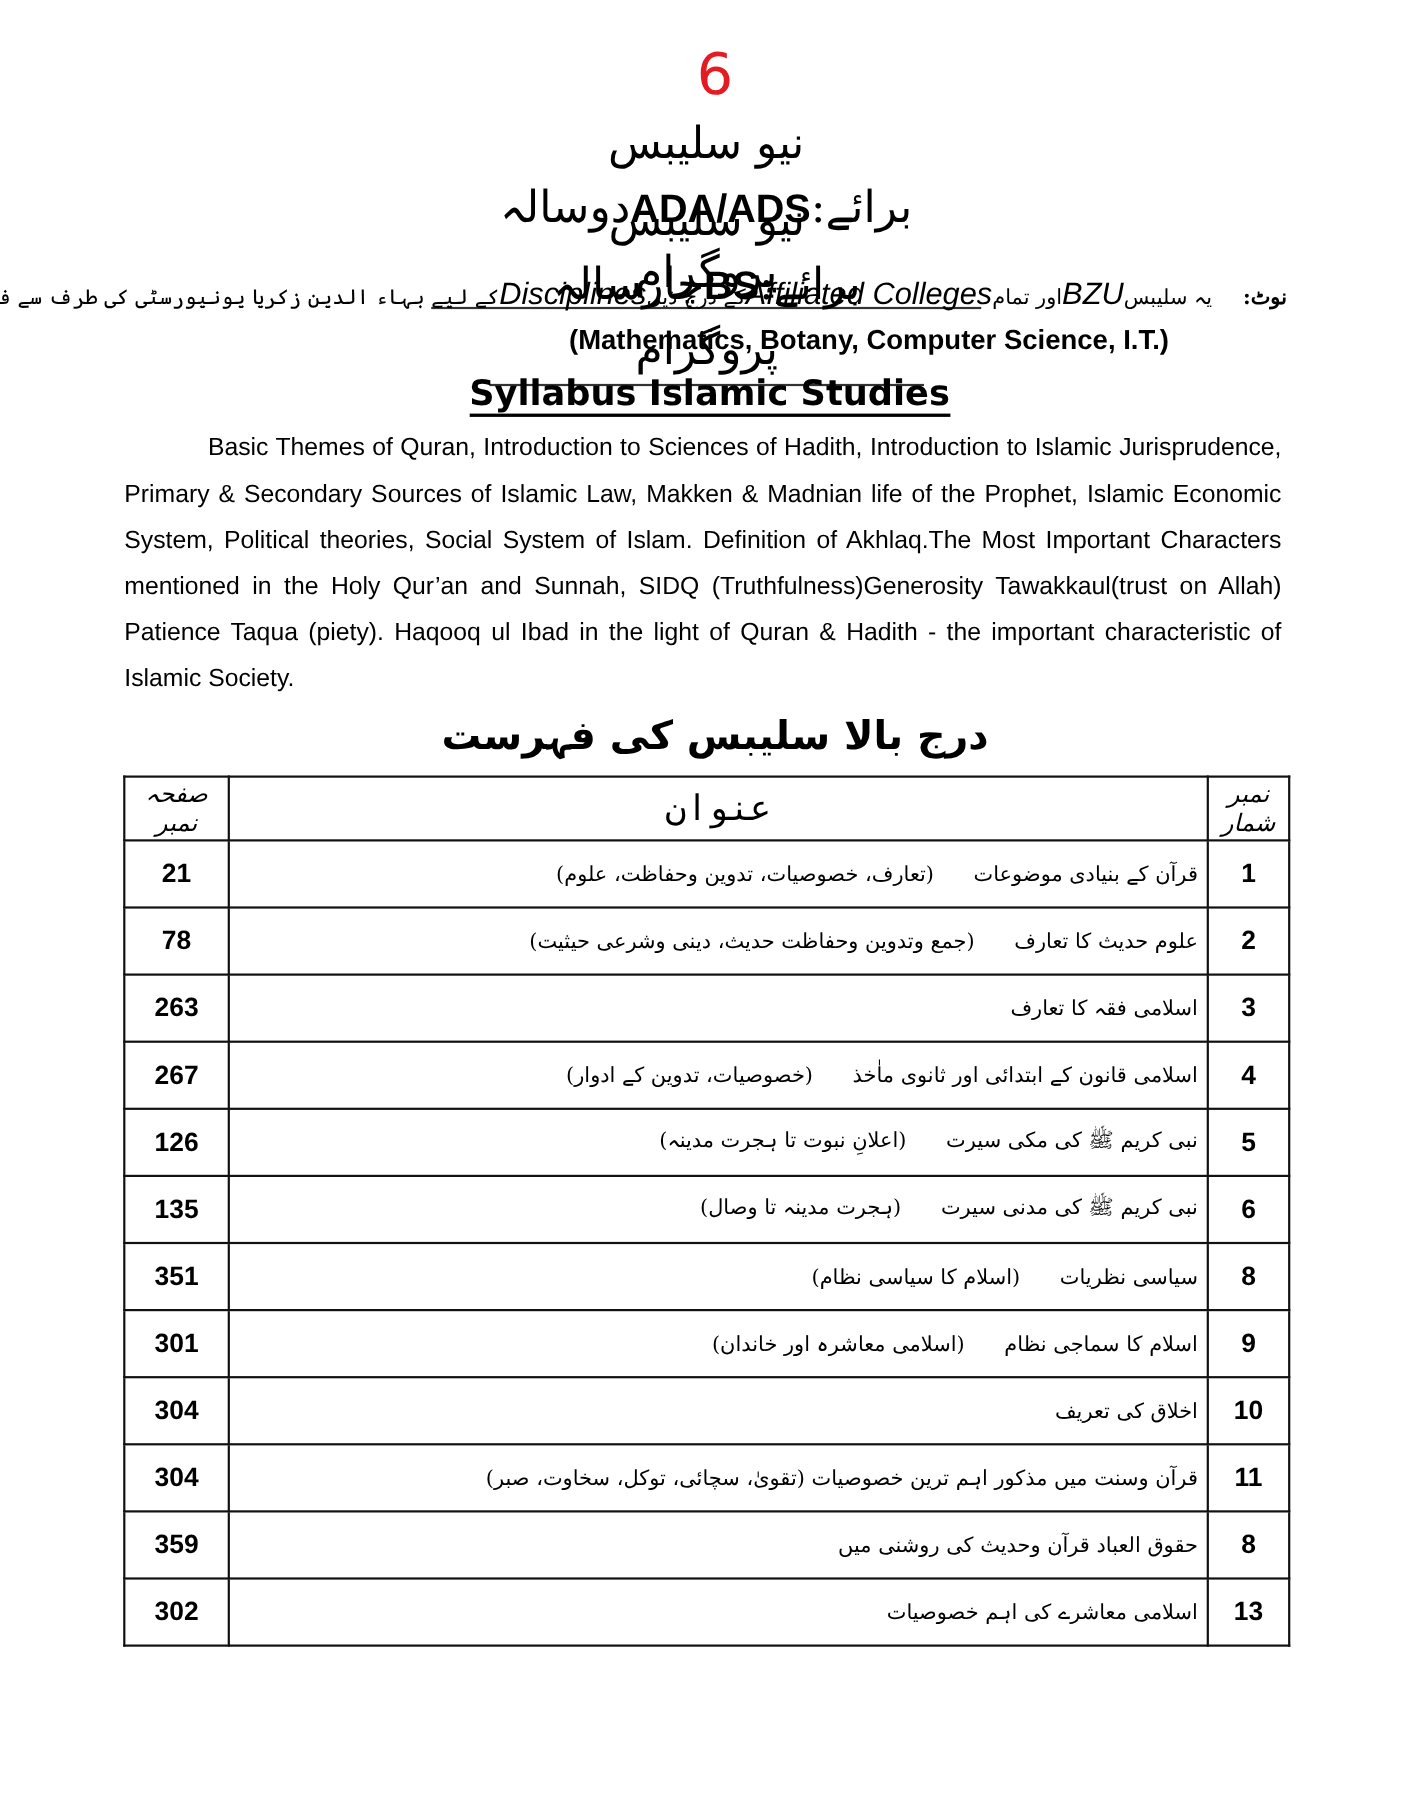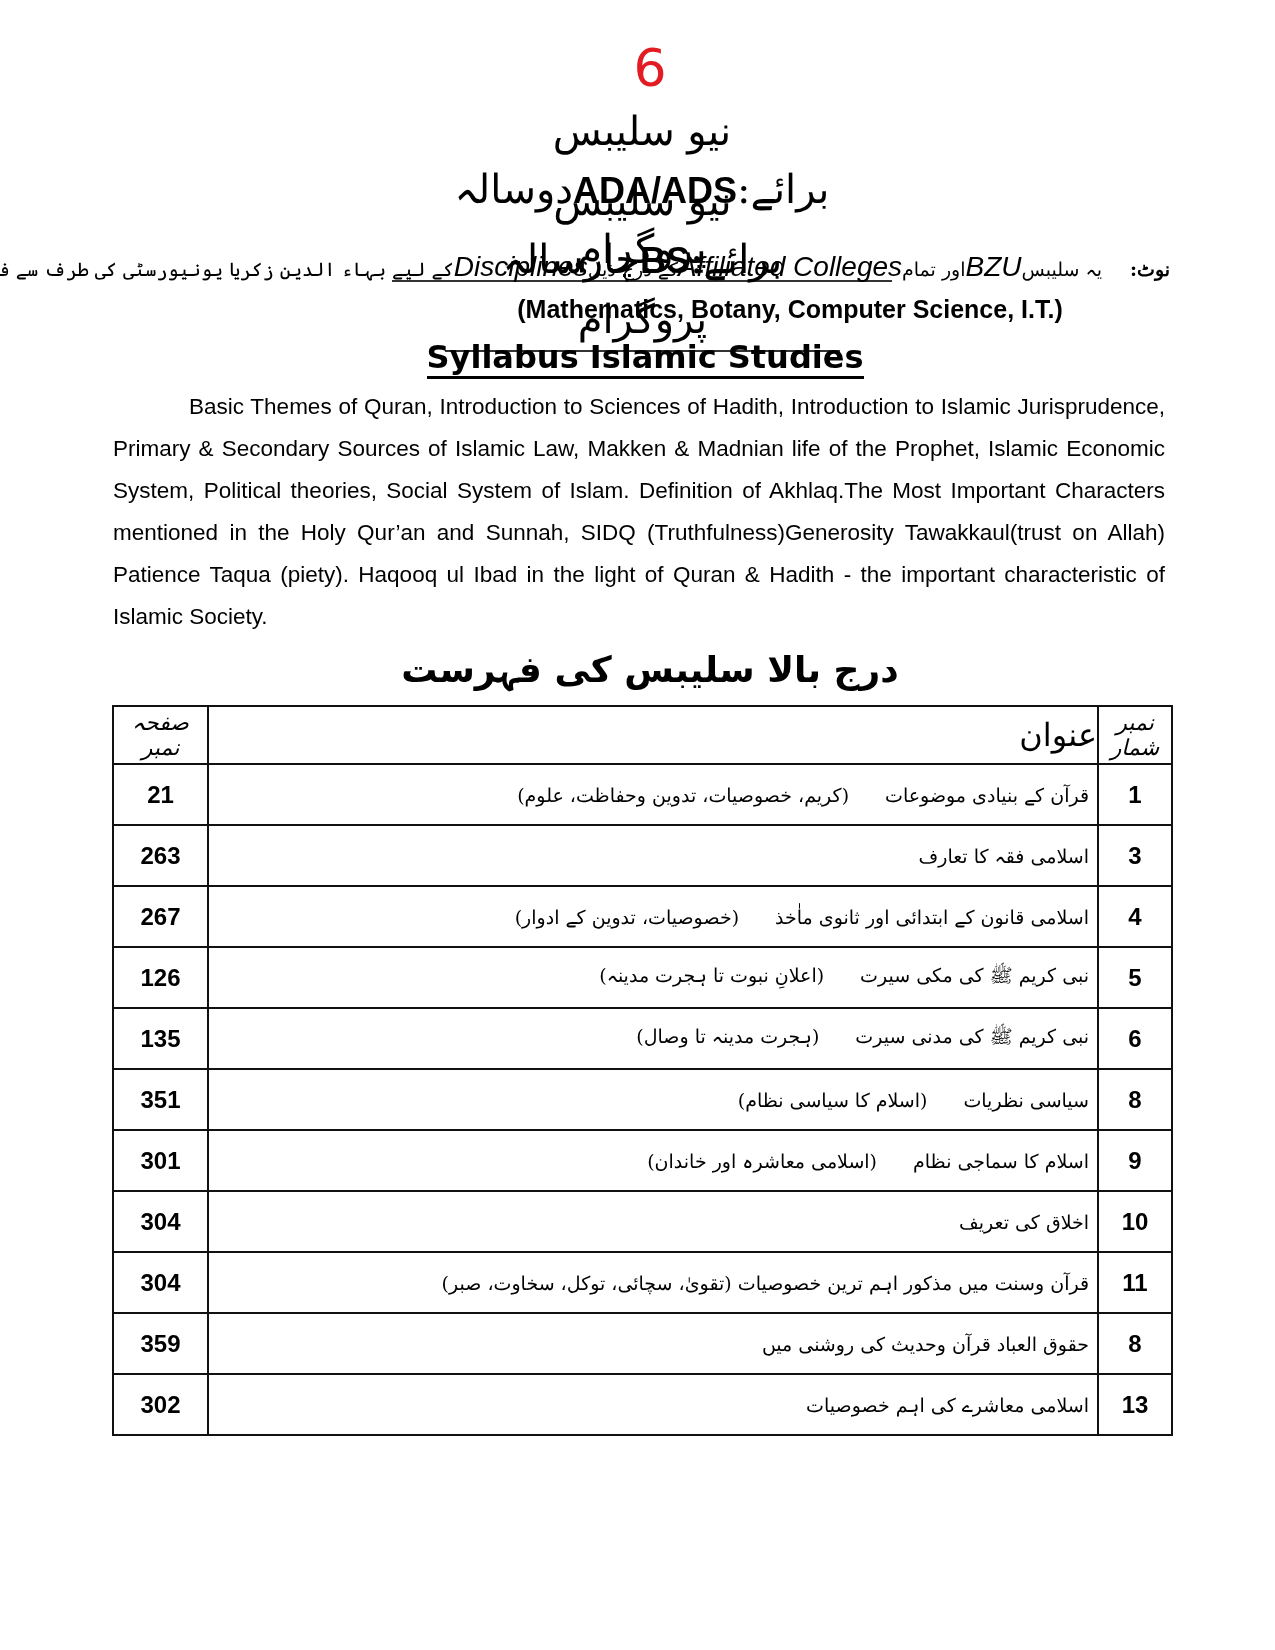--- a/index.html
+++ b/index.html
@@ -18,21 +18,21 @@
   .syllabus-title span { border-bottom: 3px solid #000; }
   .para { left: 113px; width: 1052px; top: 386px; font-family: "Liberation Sans", sans-serif; font-size: 22.5px; line-height: 42px; text-align: justify; text-indent: 76px; }
   .table-title { left: 0; width: 1300px; top: 640px; text-align: center; direction: rtl; font-family: "DejaVu Sans", sans-serif; font-weight: bold; font-size: 36px; line-height: 60px; }
   .toc { left: 112px; top: 705px; width: 1061px; border-collapse: collapse; table-layout: fixed; }
   .toc td, .toc th { border: 2px solid #111; padding: 0; }
   .toc .col-page { width: 95px; }
   .toc .col-serial { width: 74px; }
   .toc thead th { height: 56px; font-weight: normal; }
   .toc tbody td { height: 59px; }
   .hdr-page, .hdr-serial { font-family: "DejaVu Serif", serif; font-style: italic; font-size: 22px; direction: rtl; text-align: center; }
-  .hdr-title { font-family: Liberation Serif, serif; font-weight: bold; font-size: 32px; text-align: right; direction: rtl; }
+  .hdr-title { font-family: Liberation Mono, monospace; font-weight: bold; font-size: 32px; text-align: center; direction: rtl; }
   .cell-page { font-family: Liberation Sans, sans-serif; font-weight: bold; font-size: 24px; text-align: center; }
   .cell-serial { font-family: "Liberation Sans", sans-serif; font-weight: bold; font-size: 24px; text-align: center; }
   .cell-topic { direction: rtl; text-align: right; padding-right: 8px !important; font-family: "DejaVu Serif", serif; font-size: 19px; white-space: nowrap; }
   .topic-main { display: inline-block; }
   .topic-sub { display: inline-block; margin-right: 36px; }
 </style>
 </head>
 <body>
 
 <div class="abs page-num">6</div>
@@ -67,22 +67,27 @@
   <thead>
     <tr>
       <th class="hdr-page">صفحہ نمبر</th>
       <th class="hdr-title">عنوان</th>
       <th class="hdr-serial">نمبر شمار</th>
     </tr>
   </thead>
   <tbody id="toc-body">
       <tr>
         <td class="cell-page">21</td>
-        <td class="cell-topic"><span class="topic-main">قرآن کے بنیادی موضوعات</span><span class="topic-sub">(کریم، خصوصیات، تدوین وحفاظت، علوم)</span></td>
+        <td class="cell-topic"><span class="topic-main">قرآن کے بنیادی موضوعات</span><span class="topic-sub">(تعارف، خصوصیات، تدوین وحفاظت، علوم)</span></td>
         <td class="cell-serial">1</td>
+      </tr>
+      <tr>
+        <td class="cell-page">78</td>
+        <td class="cell-topic"><span class="topic-main">علوم حدیث کا تعارف</span><span class="topic-sub">(جمع وتدوین وحفاظت حدیث، دینی وشرعی حیثیت)</span></td>
+        <td class="cell-serial">2</td>
       </tr>
       <tr>
         <td class="cell-page">263</td>
         <td class="cell-topic"><span class="topic-main">اسلامی فقہ کا تعارف</span></td>
         <td class="cell-serial">3</td>
       </tr>
       <tr>
         <td class="cell-page">267</td>
         <td class="cell-topic"><span class="topic-main">اسلامی قانون کے ابتدائی اور ثانوی ماٰخذ</span><span class="topic-sub">(خصوصیات، تدوین کے ادوار)</span></td>
         <td class="cell-serial">4</td>

